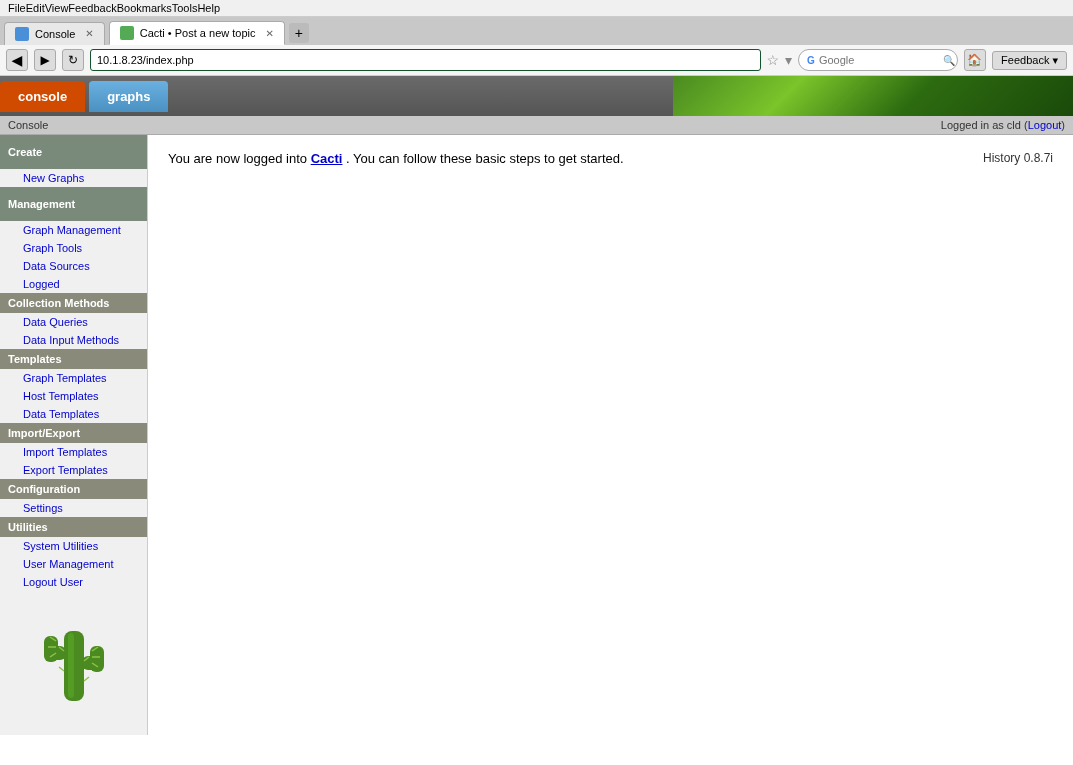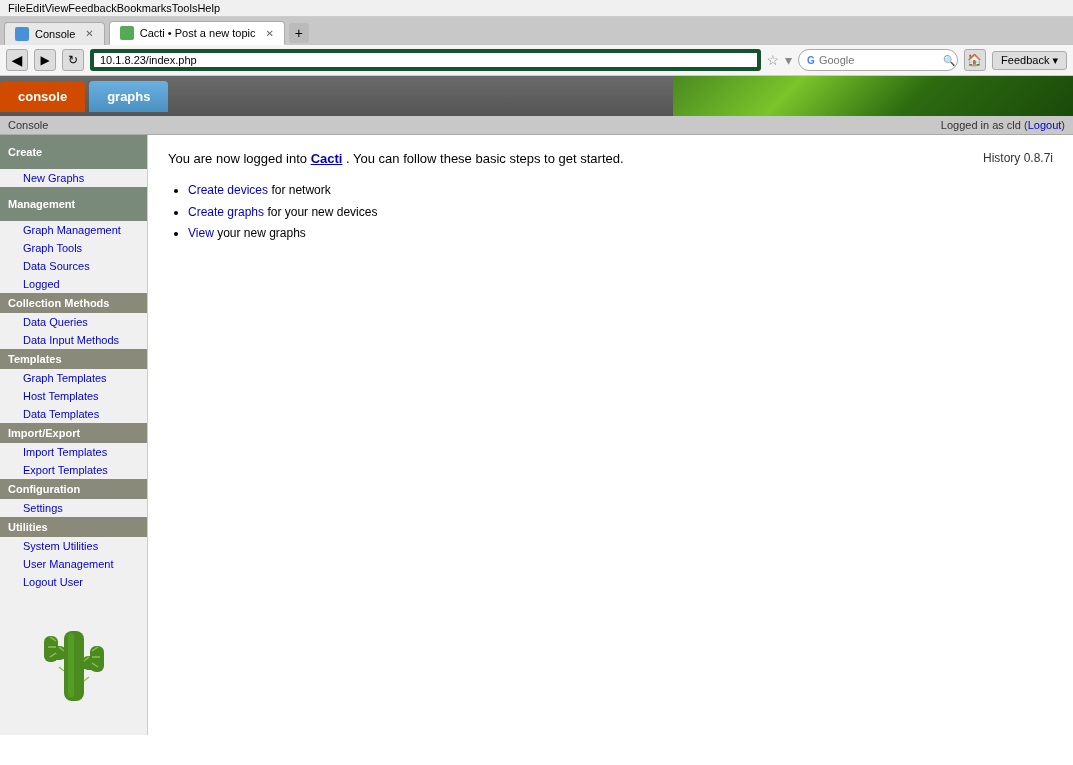--- a/index.html
+++ b/index.html
@@ -11,21 +11,21 @@
     .tab.active { background: #fff; border-bottom: 1px solid #fff; z-index: 1; }
     .tab-icon { width: 14px; height: 14px; background: #4a90d9; border-radius: 2px; flex-shrink: 0; }
     .tab-icon.cacti { background: #5a5; }
     .tab-close { font-size: 10px; color: #666; margin-left: 4px; }
     .tab-new { width: 20px; height: 20px; background: #bbb; border-radius: 3px; display: flex; align-items: center; justify-content: center; font-size: 14px; cursor: pointer; }
 
     
     .address-bar { background: #f5f5f5; display: flex; align-items: center; padding: 4px 6px; gap: 6px; border-bottom: 1px solid #ccc; }
     .nav-btn { width: 22px; height: 22px; background: #ddd; border: 1px solid #aaa; border-radius: 3px; display: flex; align-items: center; justify-content: center; font-size: 12px; cursor: pointer; }
     .nav-btn.back { font-size: 14px; }
-    .url-bar { flex: 1; background: #fff; border: 4px solid #14532d; border-radius: 3px; padding: 5px 6px; font-size: 11px; height: 22px; }
+    .url-bar { flex: 1; background: #fff; border: 1px solid #14532d; border-radius: 3px; padding: 5px 6px; font-size: 11px; height: 22px; }
     .star-btn { font-size: 14px; color: #888; cursor: pointer; }
     .search-area { display: flex; align-items: center; background: #fff; border: 1px solid #aaa; border-radius: 12px; padding: 2px 8px; gap: 4px; width: 160px; height: 22px; }
     .search-area input { border: none; outline: none; font-size: 11px; width: 120px; }
     .search-btn { font-size: 10px; color: #555; }
     .feedback-btn { background: #ddd; border: 1px solid #aaa; border-radius: 3px; padding: 2px 8px; font-size: 11px; cursor: pointer; display: flex; align-items: center; gap: 2px; }
 
     
     .app-header { background: linear-gradient(to bottom, #6a6a6a, #555); display: flex; align-items: center; padding: 0; height: 40px; position: relative; overflow: hidden; }
     .app-header-bg { position: absolute; right: 0; top: 0; bottom: 0; width: 400px; background: linear-gradient(135deg, #4a8a20 0%, #7bc42a 30%, #2d6b10 60%, #1a4a0a 100%); }
     .tab-console { background: #d04a00; color: #fff; padding: 8px 18px; font-size: 13px; font-weight: bold; border-radius: 4px 4px 0 0; cursor: pointer; z-index: 1; }
@@ -215,29 +215,15 @@
 
   <div class="content">
     <div style="overflow: hidden;">
       <span class="version-text">History 0.8.7i</span>
       <p class="welcome-text">
         <span>You are now logged into</span>
         <a href="#" class="cacti-link">Cacti</a>
         <span>. You can follow these basic steps to get started.</span>
       </p>
     </div>
-    <ul class="bullet-list">
-      <li>
-        <a href="#">Create devices</a>
-        <span> for network</span>
-      </li>
-      <li>
-        <a href="#">Create graphs</a>
-        <span> for your new devices</span>
-      </li>
-      <li>
-        <a href="#">View</a>
-        <span> your new graphs</span>
-      </li>
-    </ul>
   </div>
 
 </div>
 
 </body></html>

